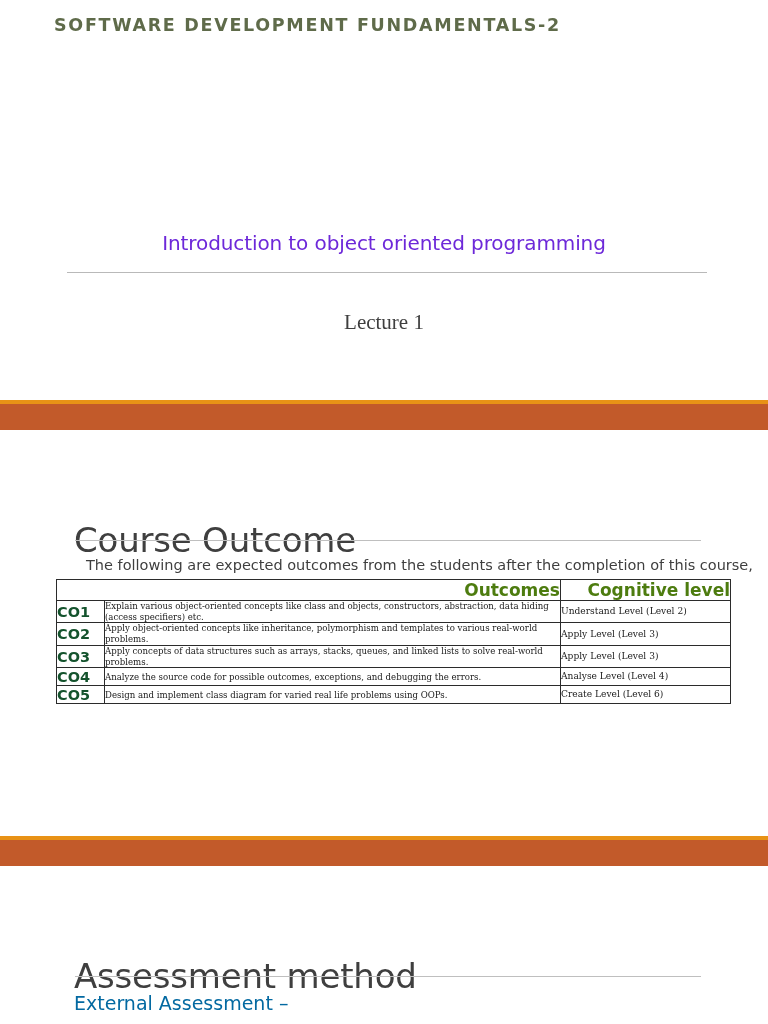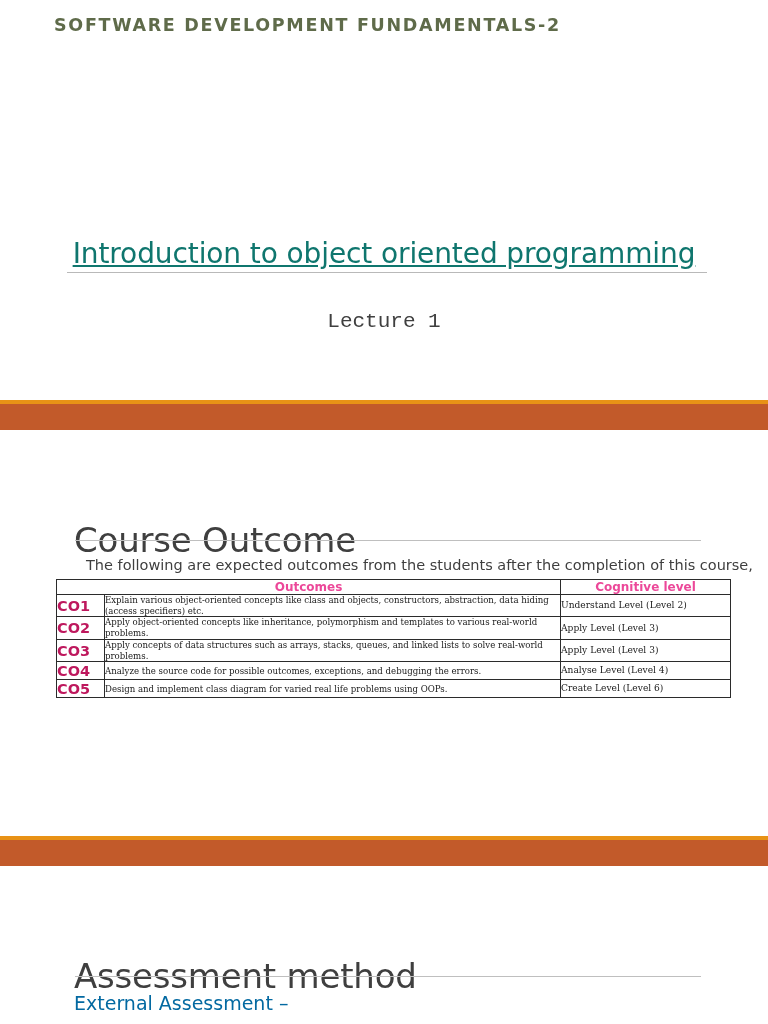--- a/index.html
+++ b/index.html
@@ -44,43 +44,42 @@
     white-space: nowrap;
   }
 
   .deck-title {
     position: absolute;
     left: 0;
     right: 0;
     top: 218px;
     text-align: center;
     font-family: "DejaVu Sans", sans-serif;
-    font-size: 28px;
-    font-weight: normal;
-    color: #0f766e;
+    font-size: 20px;
+    font-weight: normal;
+    color: #6d28d9;
     letter-spacing: -0.1px;
-    text-decoration: underline;
   }
 
   .deck-rule {
     position: absolute;
     left: 67px;
     top: 272px;
     width: 640px;
     height: 1px;
     background: #b9b9b9;
   }
 
   .deck-subtitle {
     position: absolute;
     left: 0;
     right: 0;
     top: 310px;
     text-align: center;
-    font-family: Liberation Mono, monospace;
+    font-family: Liberation Serif, serif;
     font-size: 21px;
     font-weight: normal;
     color: #3f3f3f;
   }
 
   
   .band {
     position: absolute;
     left: 0;
     width: 768px;
@@ -155,32 +154,32 @@
     vertical-align: middle;
     background: #ffffff;
   }
 
   .col-code  { width: 48px;  }
   .col-desc  { width: 456px; }
   .col-level { width: 170px; }
 
   .th-cell {
     font-family: "DejaVu Sans", sans-serif;
-    font-size: 12px;
+    font-size: 17px;
     font-weight: bold;
-    color: #ec4899;
+    color: #4d7c0f;
     padding: 5px 0 6px 6px;
-    text-align: center;
+    text-align: right;
   }
 
   .cell-code {
     font-family: "DejaVu Sans", sans-serif;
     font-size: 14.5px;
     font-weight: bold;
-    color: #be185d;
+    color: #14532d;
     padding: 5px 0 6px 6px;
     text-align: left;
   }
 
   .cell-desc {
     font-family: "DejaVu Serif", serif;
     font-size: 8.6px;
     font-weight: normal;
     color: #1a1a1a;
     padding: 6px 6px 6px 8px;

